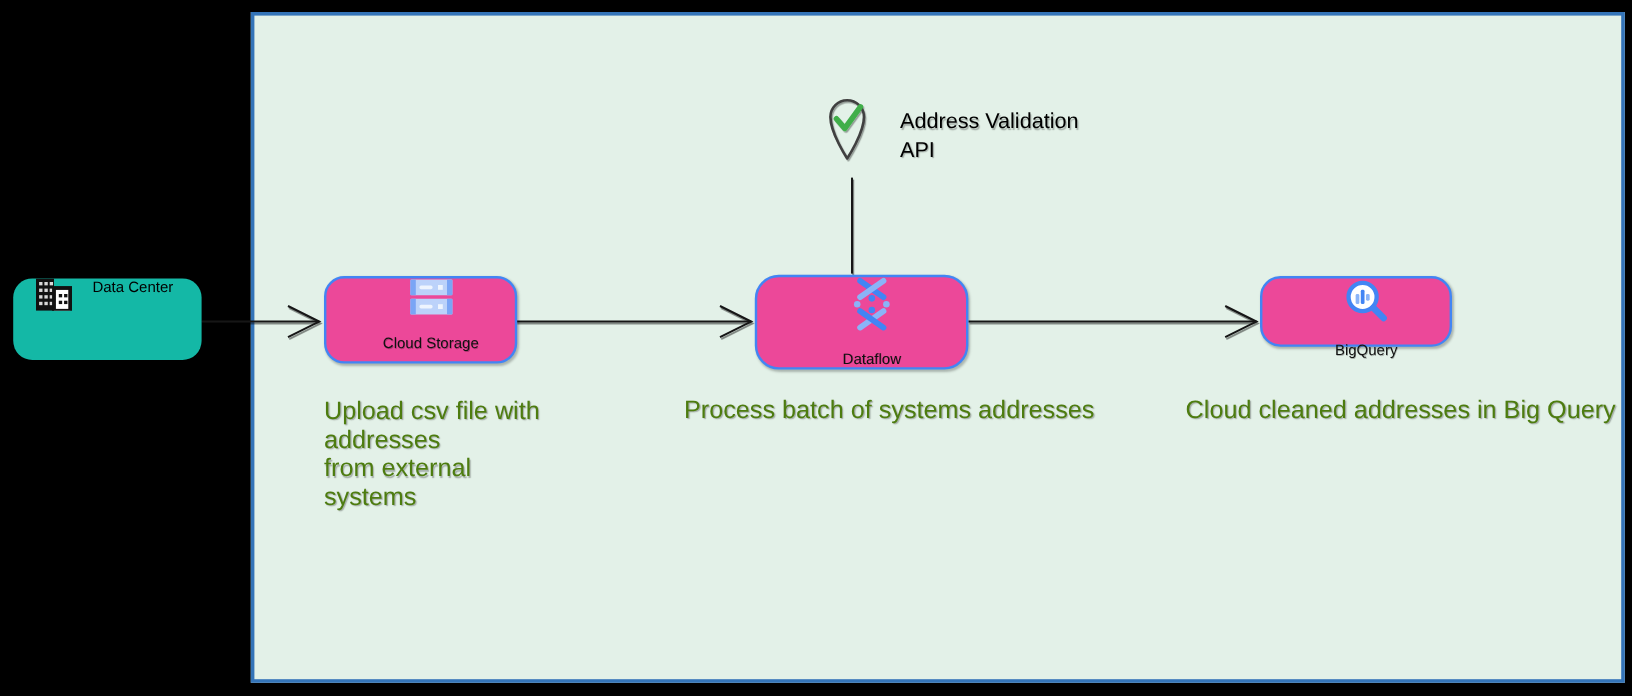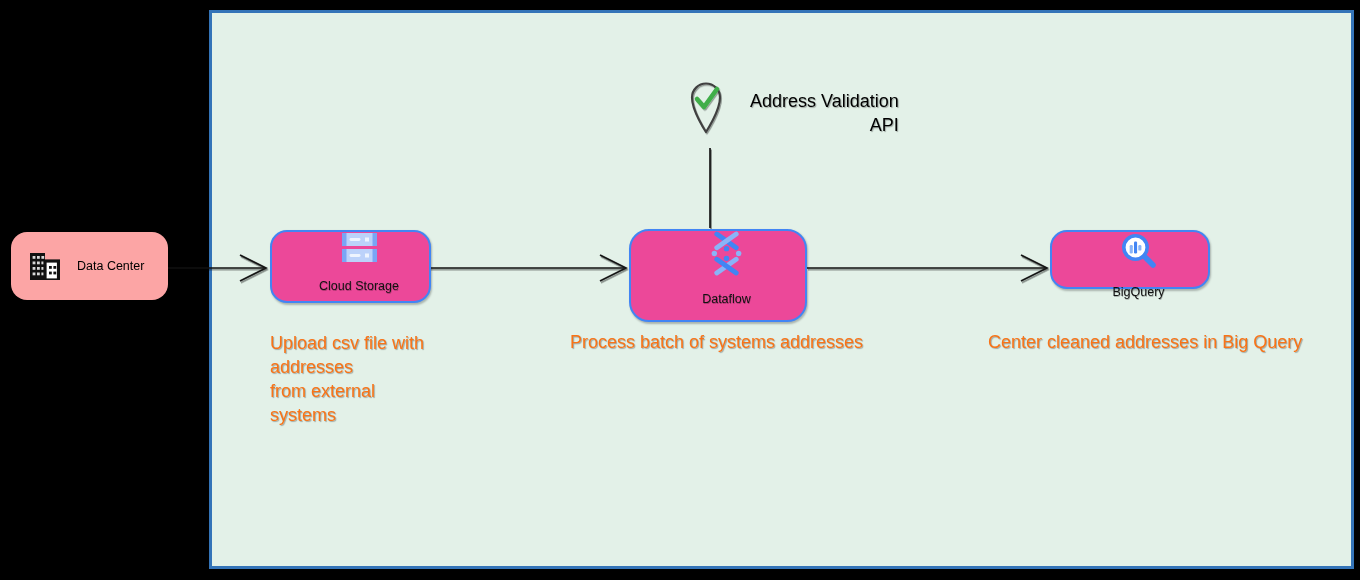--- a/index.html
+++ b/index.html
@@ -18,42 +18,42 @@
   .overlay{position:absolute;left:0;top:0;width:1360px;height:580px;pointer-events:none;}
   
   .gnode{
     position:absolute;background:#ec4899;border:2.5px solid #4285f4;border-radius:17px;
     display:flex;align-items:center;gap:16px;padding-left:17px;box-sizing:border-box;
     box-shadow:1px 1.5px 2px rgba(0,0,0,0.25);
     flex-direction:column;
   }
   .gnode .nlabel{font-size:12.5px;color:#111;text-shadow:0.5px 0.5px 0.5px rgba(0,0,0,0.25);}
   #node-cloud-storage{left:270px;top:230px;width:161px;height:73px;}
-  #node-dataflow{left:629px;top:229px;width:178px;height:93px;border-radius:20px;}
+  #node-dataflow{left:629px;top:229px;width:178px;height:79px;border-radius:20px;}
   #node-bigquery{left:1050px;top:230px;width:160px;height:59px;}
   
   .ext-node{
     position:absolute;left:11px;top:232px;width:157px;height:68px;
-    background:#fca5a5;border-radius:16px;display:flex;align-items:center;
+    background:#14b8a6;border-radius:16px;display:flex;align-items:flex-start;
     gap:17px;padding-left:19px;box-sizing:border-box;
   }
   .ext-node .nlabel{font-size:12.5px;color:#000;}
   
   .caption{
-    position:absolute;font-size:18px;line-height:24px;color:#f97316;
+    position:absolute;font-size:21px;line-height:24px;color:#4d7c0f;
     white-space:pre-line;text-shadow:1px 1px 1px rgba(0,0,0,0.3);
   }
   #caption-cloud-storage{left:270px;top:331px;}
   #caption-dataflow{left:570px;top:330px;}
   #caption-bigquery{left:988px;top:330px;}
   
   .pin-wrap{position:absolute;left:686px;top:80px;width:40px;height:56px;}
   .api-label{
     position:absolute;left:750px;top:89px;font-size:18px;line-height:24px;
-    white-space:pre-line;color:#000;text-shadow:1px 1px 1px rgba(0,0,0,0.3);text-align:right;
+    white-space:pre-line;color:#000;text-shadow:1px 1px 1px rgba(0,0,0,0.3);
   }
   svg{display:block;}
 </style>
 </head>
 <body>
 
 <div class="panel"></div>
 
 <svg class="overlay" viewBox="0 0 1360 580">
   <defs>
@@ -161,21 +161,21 @@
     </svg>
   </span>
   <span class="nlabel">BigQuery</span>
 </div>
 
 <div class="caption" id="caption-cloud-storage">Upload csv file with
 addresses
 from external
 systems</div>
 <div class="caption" id="caption-dataflow">Process batch of systems addresses</div>
-<div class="caption" id="caption-bigquery">Center cleaned addresses in Big Query</div>
+<div class="caption" id="caption-bigquery">Cloud cleaned addresses in Big Query</div>
 
 <div class="pin-wrap">
   <span>
     <svg width="40" height="56" viewBox="0 0 40 56">
       <defs>
         <filter id="pinShadow" x="-30%" y="-30%" width="160%" height="160%">
           <feDropShadow dx="1" dy="1.3" stdDeviation="0.5" flood-color="#000" flood-opacity="0.35"></feDropShadow>
         </filter>
       </defs>
       <g filter="url(#pinShadow)">

